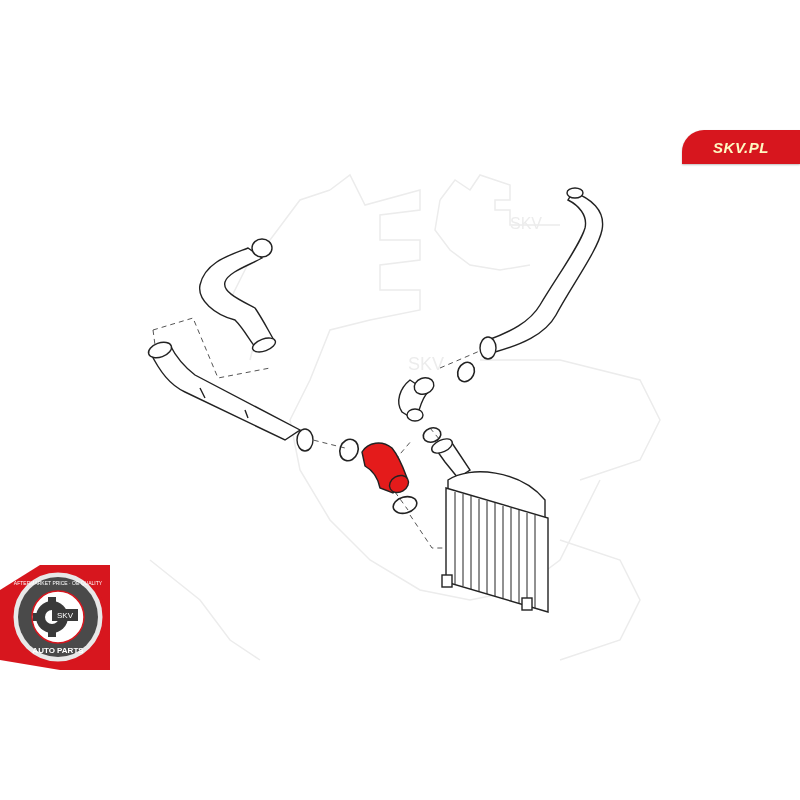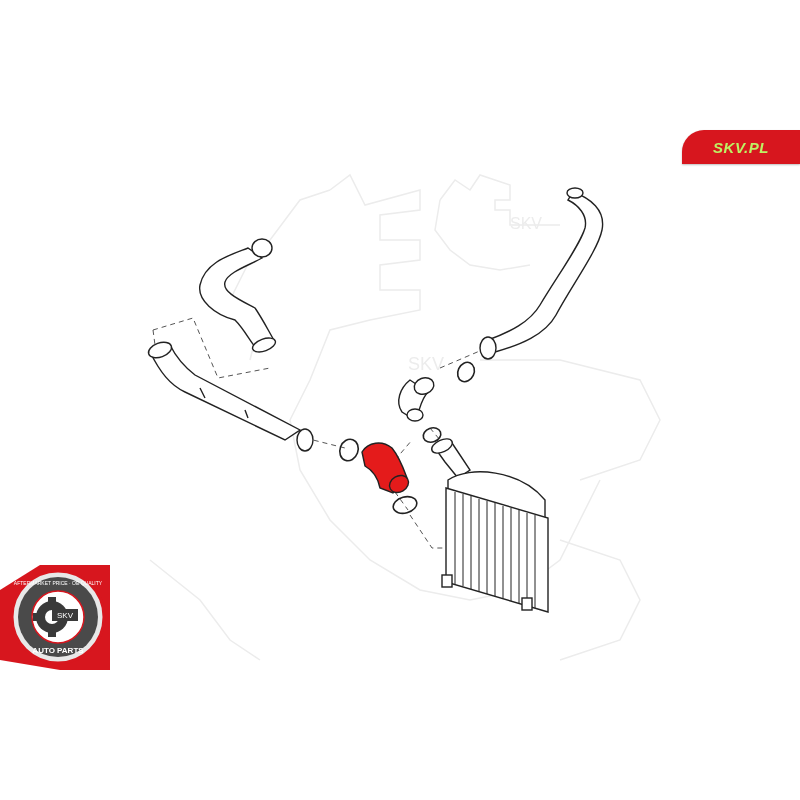--- a/index.html
+++ b/index.html
@@ -4,21 +4,21 @@
 <style>
   html, body { margin:0; padding:0; background:#ffffff; }
   body { width:800px; height:800px; position:relative; overflow:hidden; font-family:"Liberation Sans", sans-serif; }
   .canvas { position:absolute; left:0; top:0; width:800px; height:800px; }
   .brand-tag {
     position:absolute; right:0; top:130px; width:118px; height:34px;
     background:#d7161e; border-top-left-radius:22px; border-bottom-left-radius:0;
     display:flex; align-items:center; justify-content:center;
     box-shadow:0 1px 2px rgba(0,0,0,0.25);
   }
-  .brand-tag span { color:#bef264; font-weight:bold; font-style:italic; font-size:15px; letter-spacing:0.5px; }
+  .brand-tag span { color:#fef9c3; font-weight:bold; font-style:italic; font-size:15px; letter-spacing:0.5px; }
   .badge { position:absolute; left:0; top:565px; width:110px; height:110px; }
   .wm-text { font-family:"Liberation Sans", sans-serif; }
 </style>
 </head>
 <body>
 
 <div class="canvas">
 <svg width="800" height="800" viewBox="0 0 800 800">
 
   <g fill="none" stroke="#ececec" stroke-width="1.5">

